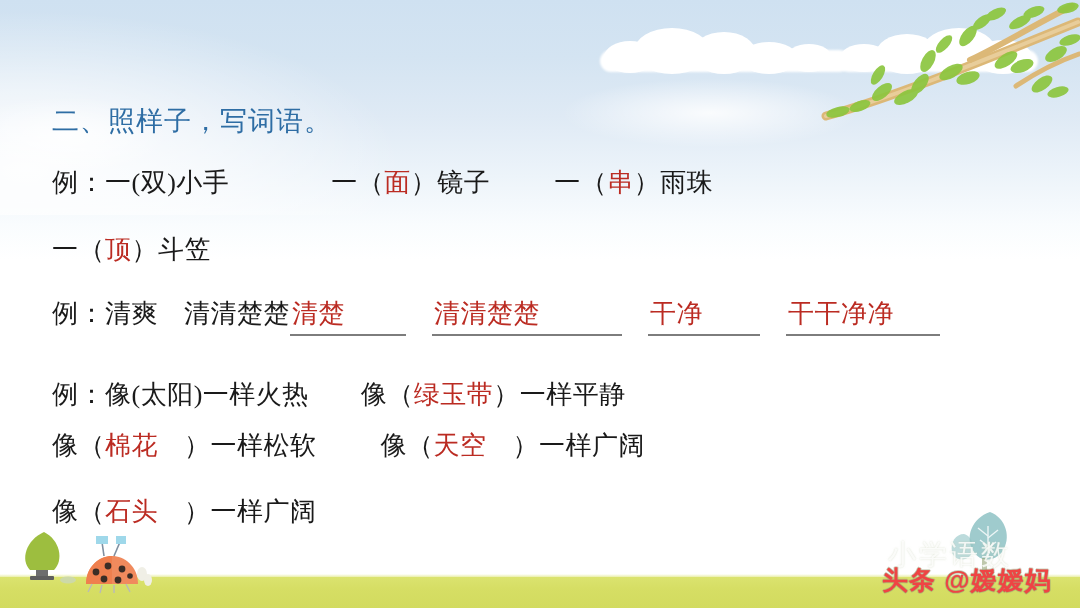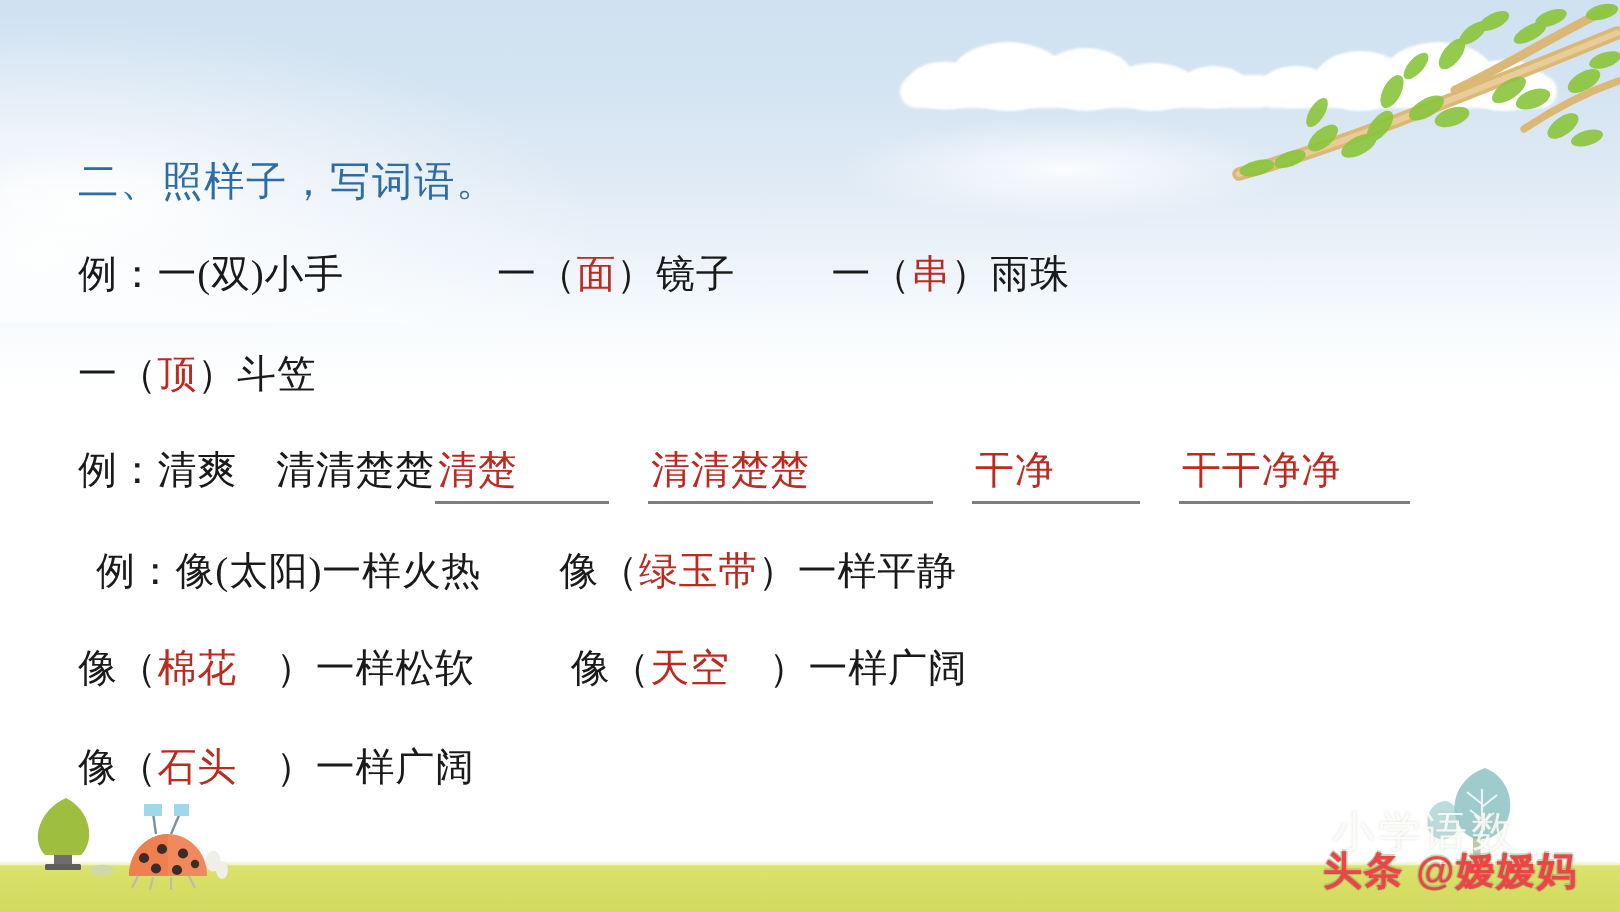--- a/index.html
+++ b/index.html
@@ -269,21 +269,21 @@
     </div>
 
     <div class="line" style="left:52px; top:232px;">
       <span>一（</span><span class="ans">顶</span><span>）斗笠</span>
     </div>
 
     <div class="line" style="left:52px; top:296px;">
       <span>例：</span><span>清爽</span><span class="sp-m"></span><span>清清楚楚</span><span class="ul" style="min-width:112px;">清楚</span><span class="sp-m"></span><span class="ul" style="min-width:186px;">清清楚楚</span><span class="sp-m"></span><span class="ul" style="min-width:108px;">干净</span><span class="sp-m"></span><span class="ul" style="min-width:150px;font-family:Liberation Serif, serif;">干干净净</span>
     </div>
 
-    <div class="line" style="left:52px; top:363px;margin-left:12px;">
+    <div class="line" style="left:52px; top:377px;">
       <span>例：</span><span>像(太阳)一样火热</span><span class="sp-l"></span><span>像（</span><span class="ans">绿玉带</span><span>）一样平静</span>
     </div>
 
     <div class="line" style="left:52px; top:428px;">
       <span>像（</span><span class="ans">棉花</span><span class="sp-m"></span><span>）一样松软</span><span class="sp-l"></span><span class="sp-s"></span><span>像（</span><span class="ans">天空</span><span class="sp-m"></span><span>）一样广阔</span>
     </div>
 
     <div class="line" style="left:52px; top:494px;">
       <span>像（</span><span class="ans">石头</span><span class="sp-m"></span><span>）一样广阔</span>
     </div>

